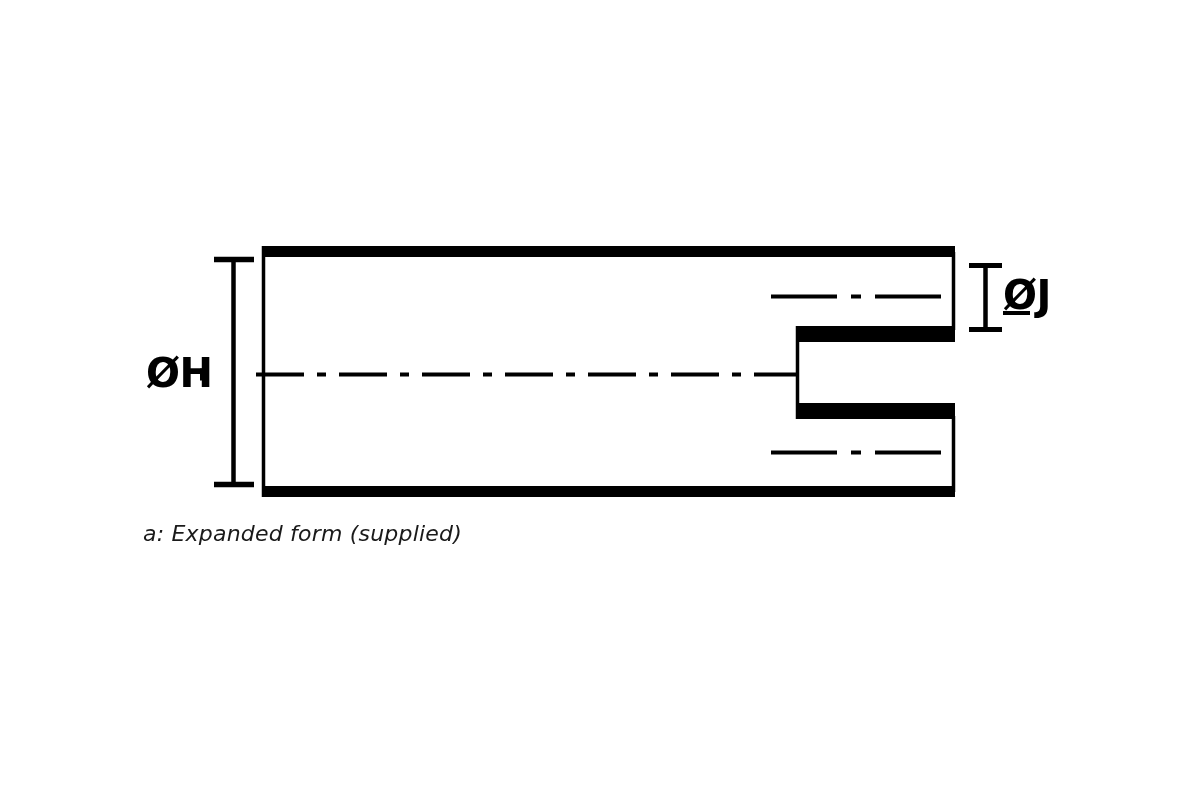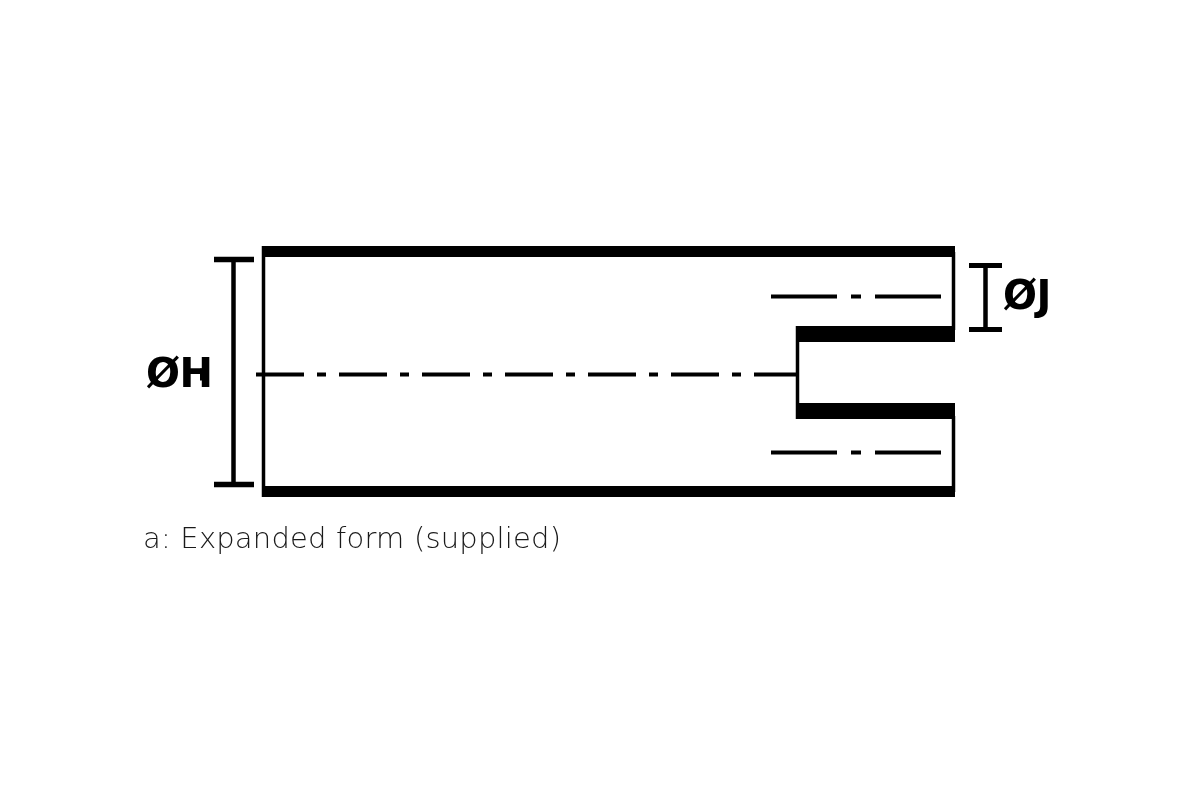--- a/index.html
+++ b/index.html
@@ -37,28 +37,30 @@
     letter-spacing: -0.5px;
   }
   #label-oh {
     left: 146px;
     top: 353px;
     text-align: center;
   }
   #label-oj {
     left: 1003px;
     top: 275px;
+    text-decoration: underline;
   }
   #figure-caption {
     position: absolute;
     left: 143px;
     top: 521px;
     font-family: "DejaVu Sans", "Liberation Sans", sans-serif;
+    font-style: italic;
     font-weight: 300;
-    font-size: 29px;
+    font-size: 22px;
     color: #1a1a1a;
     letter-spacing: 0.2px;
     white-space: nowrap;
   }
 </style>
 </head>
 <body>
 
 <div id="canvas">
 

